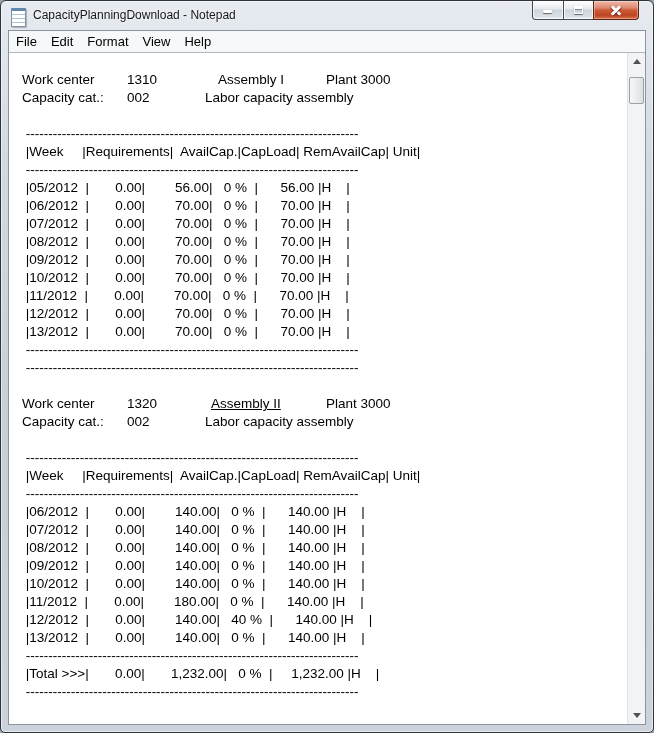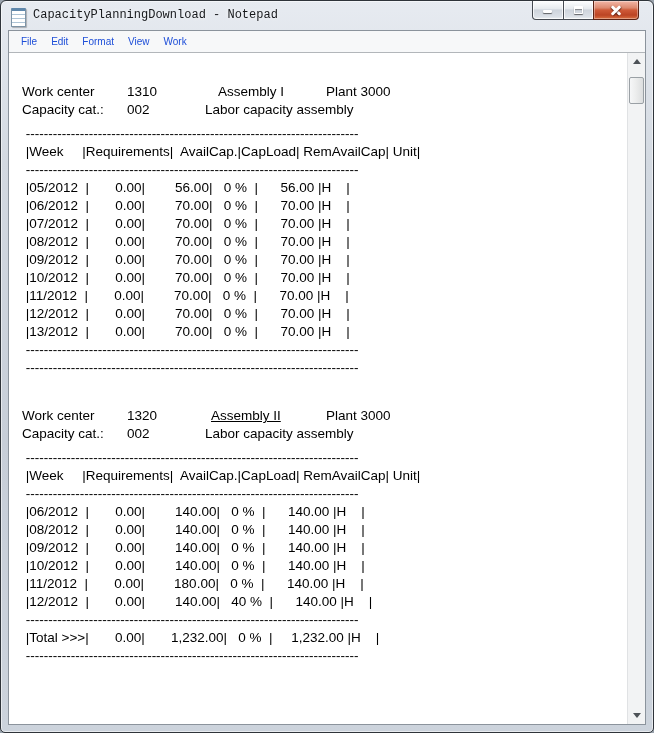--- a/index.html
+++ b/index.html
@@ -4,21 +4,21 @@
 <style>
   html,body{margin:0;padding:0;background:#9aa3ad;}
   body{width:654px;height:733px;overflow:hidden;font-family:"Liberation Sans",sans-serif;}
   .window{
     position:relative;width:654px;height:733px;box-sizing:border-box;
     border:1px solid #2f343a;border-radius:6px 6px 5px 5px;
     background:linear-gradient(180deg,#e7ebf1 0%,#d3d9e1 22%,#c7ced8 60%,#ccd3dc 100%);
     box-shadow:inset 0 0 0 1px rgba(255,255,255,.55);
   }
   
-  .titlebar{position:relative;height:29px;cursor:default;font-family:Liberation Mono, monospace;}
+  .titlebar{position:relative;height:29px;cursor:default;}
   .np-icon{
     position:absolute;left:10px;top:7px;width:13px;height:15px;
     background:repeating-linear-gradient(180deg,#ffffff 0 3px,#aec4d6 3px 4px);
     border:1px solid #7d93a6;border-top:3px solid #5f87ab;border-radius:1px;
     box-shadow:1px 1px 1px rgba(0,0,0,.25);
   }
   .title{
     position:absolute;left:32px;top:0;height:29px;line-height:29px;
     font-size:12px;color:#16181b;text-shadow:0 0 4px rgba(255,255,255,.9);
     white-space:nowrap;
@@ -48,32 +48,32 @@
   .glyph-x i:nth-child(1){transform:rotate(45deg);}
   .glyph-x i:nth-child(2){transform:rotate(-45deg);}
   
   .client{
     position:absolute;left:7px;right:7px;top:29px;bottom:7px;
     background:#fff;border:1px solid #8b939c;box-sizing:border-box;
     display:flex;flex-direction:column;overflow:hidden;
   }
   .menubar{
     height:21px;flex:0 0 21px;background:#f7f8f9;border-bottom:1px solid #b2b6ba;
-    display:flex;align-items:center;font-size:10px;color:#1d4ed8;padding-left:5px;
+    display:flex;align-items:center;font-size:13px;color:#000000;
   }
   .menu-item{padding:0 7px;line-height:20px;cursor:default;}
   .editor{position:relative;flex:1;background:#fff;overflow:hidden;cursor:text;}
   .doc{
     position:absolute;left:0;top:0;right:18px;
     padding:0 0 0 13px;
     font-size:13.5px;color:#000;
   }
   .tl{height:18px;line-height:18px;white-space:pre;}
   .tl.pos{position:relative;}
-  .tl.pos span{position:absolute;top:12px;white-space:pre;}
+  .tl.pos span{position:absolute;top:0;white-space:pre;}
   
   .scrollbar{
     position:absolute;top:0;right:0;bottom:0;width:17px;
     background:#f2f3f4;border-left:1px solid #e0e2e4;cursor:default;
   }
   .sb-up,.sb-down{position:absolute;left:0;right:0;height:17px;display:flex;align-items:center;justify-content:center;}
   .sb-up{top:0;} .sb-down{bottom:0;}
   .tri-up{width:0;height:0;border-left:4px solid transparent;border-right:4px solid transparent;border-bottom:5px solid #4d5257;}
   .tri-down{width:0;height:0;border-left:4px solid transparent;border-right:4px solid transparent;border-top:5px solid #4d5257;}
   .sb-thumb{
@@ -103,21 +103,21 @@
           </span>
       </div>
     </div>
   </div>
   <div class="client">
     <div class="menubar">
         <div class="menu-item">File</div>
         <div class="menu-item">Edit</div>
         <div class="menu-item">Format</div>
         <div class="menu-item">View</div>
-        <div class="menu-item">Work</div>
+        <div class="menu-item">Help</div>
       </div>
     <div class="editor">
       <div class="doc">
           <div class="tl">&nbsp;</div>
           <div class="tl pos"><span style="left: 0px;">Work center</span><span style="left: 105px;">1310</span><span style="left: 189px; margin-left: 7px;">Assembly I</span><span style="left: 304px;">Plant 3000</span></div>
           <div class="tl pos"><span style="left: 0px;">Capacity cat.:</span><span style="left: 105px;">002</span><span style="left: 183px;">Labor capacity assembly</span></div>
           <div class="tl">&nbsp;</div>
           <div class="tl"> --------------------------------------------------------------------------</div>
           <div class="tl"> |Week     |Requirements|  AvailCap.|CapLoad| RemAvailCap| Unit|</div>
           <div class="tl"> --------------------------------------------------------------------------</div>
@@ -133,25 +133,27 @@
           <div class="tl"> --------------------------------------------------------------------------</div>
           <div class="tl"> --------------------------------------------------------------------------</div>
           <div class="tl">&nbsp;</div>
           <div class="tl pos"><span style="left: 0px;">Work center</span><span style="left: 105px;">1320</span><span style="left: 189px; text-decoration: underline;">Assembly II</span><span style="left: 304px;">Plant 3000</span></div>
           <div class="tl pos"><span style="left: 0px;">Capacity cat.:</span><span style="left: 105px;">002</span><span style="left: 183px;">Labor capacity assembly</span></div>
           <div class="tl">&nbsp;</div>
           <div class="tl"> --------------------------------------------------------------------------</div>
           <div class="tl"> |Week     |Requirements|  AvailCap.|CapLoad| RemAvailCap| Unit|</div>
           <div class="tl"> --------------------------------------------------------------------------</div>
           <div class="tl"> |06/2012  |       0.00|        140.00|   0 %  |      140.00 |H    |</div>
+          <div class="tl"> |07/2012  |       0.00|        140.00|   0 %  |      140.00 |H    |</div>
           <div class="tl"> |08/2012  |       0.00|        140.00|   0 %  |      140.00 |H    |</div>
           <div class="tl"> |09/2012  |       0.00|        140.00|   0 %  |      140.00 |H    |</div>
           <div class="tl"> |10/2012  |       0.00|        140.00|   0 %  |      140.00 |H    |</div>
           <div class="tl"> |11/2012  |       0.00|        180.00|   0 %  |      140.00 |H    |</div>
           <div class="tl"> |12/2012  |       0.00|        140.00|   40 %  |      140.00 |H    |</div>
+          <div class="tl"> |13/2012  |       0.00|        140.00|   0 %  |      140.00 |H    |</div>
           <div class="tl"> --------------------------------------------------------------------------</div>
           <div class="tl"> |Total &gt;&gt;&gt;|       0.00|       1,232.00|   0 %  |     1,232.00 |H    |</div>
           <div class="tl"> --------------------------------------------------------------------------</div>
         </div>
       <div class="scrollbar">
         <div class="sb-up">
           <span class="tri-up"></span>
         </div>
         <div class="sb-thumb"></div>
         <div class="sb-down">

